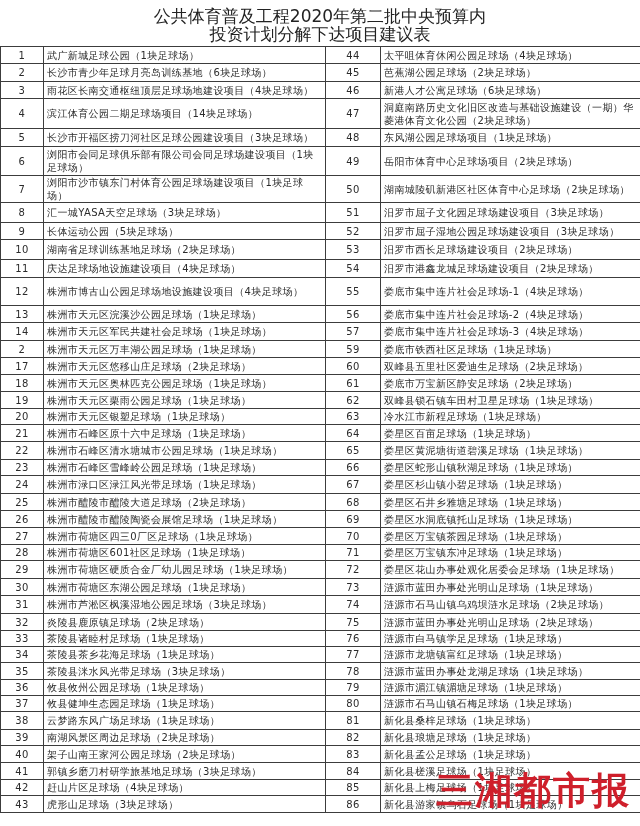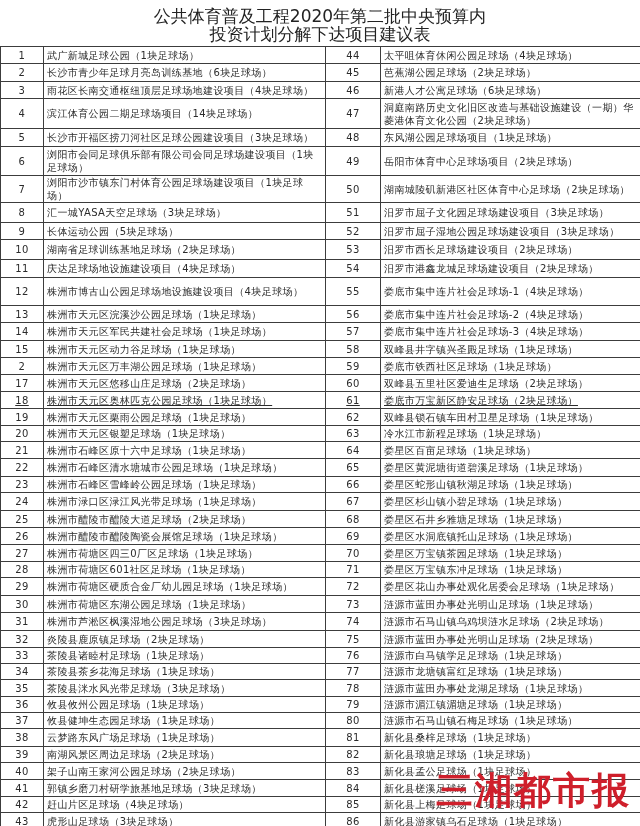--- a/index.html
+++ b/index.html
@@ -114,38 +114,32 @@
           <td class="no">56</td>
           <td class="name">娄底市集中连片社会足球场-2（4块足球场）</td>
         </tr>
         <tr style="height: 18px;">
           <td class="no">14</td>
           <td class="name">株洲市天元区军民共建社会足球场（1块足球场）</td>
           <td class="no">57</td>
           <td class="name">娄底市集中连片社会足球场-3（4块足球场）</td>
         </tr>
         <tr style="height: 17px;">
-          <td class="no">15</td>
-          <td class="name">株洲市天元区动力谷足球场（1块足球场）</td>
-          <td class="no">58</td>
-          <td class="name">双峰县井字镇兴圣殿足球场（1块足球场）</td>
-        </tr>
-        <tr style="height: 17px;">
           <td class="no">2</td>
           <td class="name">株洲市天元区万丰湖公园足球场（1块足球场）</td>
           <td class="no">59</td>
           <td class="name">娄底市铁西社区足球场（1块足球场）</td>
         </tr>
         <tr style="height: 17px;">
           <td class="no">17</td>
           <td class="name">株洲市天元区悠移山庄足球场（2块足球场）</td>
           <td class="no">60</td>
           <td class="name">双峰县五里社区爱迪生足球场（2块足球场）</td>
         </tr>
-        <tr style="height: 17px; text-decoration: underline;">
+        <tr style="height: 17px;">
           <td class="no">18</td>
           <td class="name">株洲市天元区奥林匹克公园足球场（1块足球场）</td>
           <td class="no">61</td>
           <td class="name">娄底市万宝新区静安足球场（2块足球场）</td>
         </tr>
         <tr style="height: 17px; padding-left: 41px;">
           <td class="no">19</td>
           <td class="name">株洲市天元区栗雨公园足球场（1块足球场）</td>
           <td class="no">62</td>
           <td class="name">双峰县锁石镇车田村卫星足球场（1块足球场）</td>

